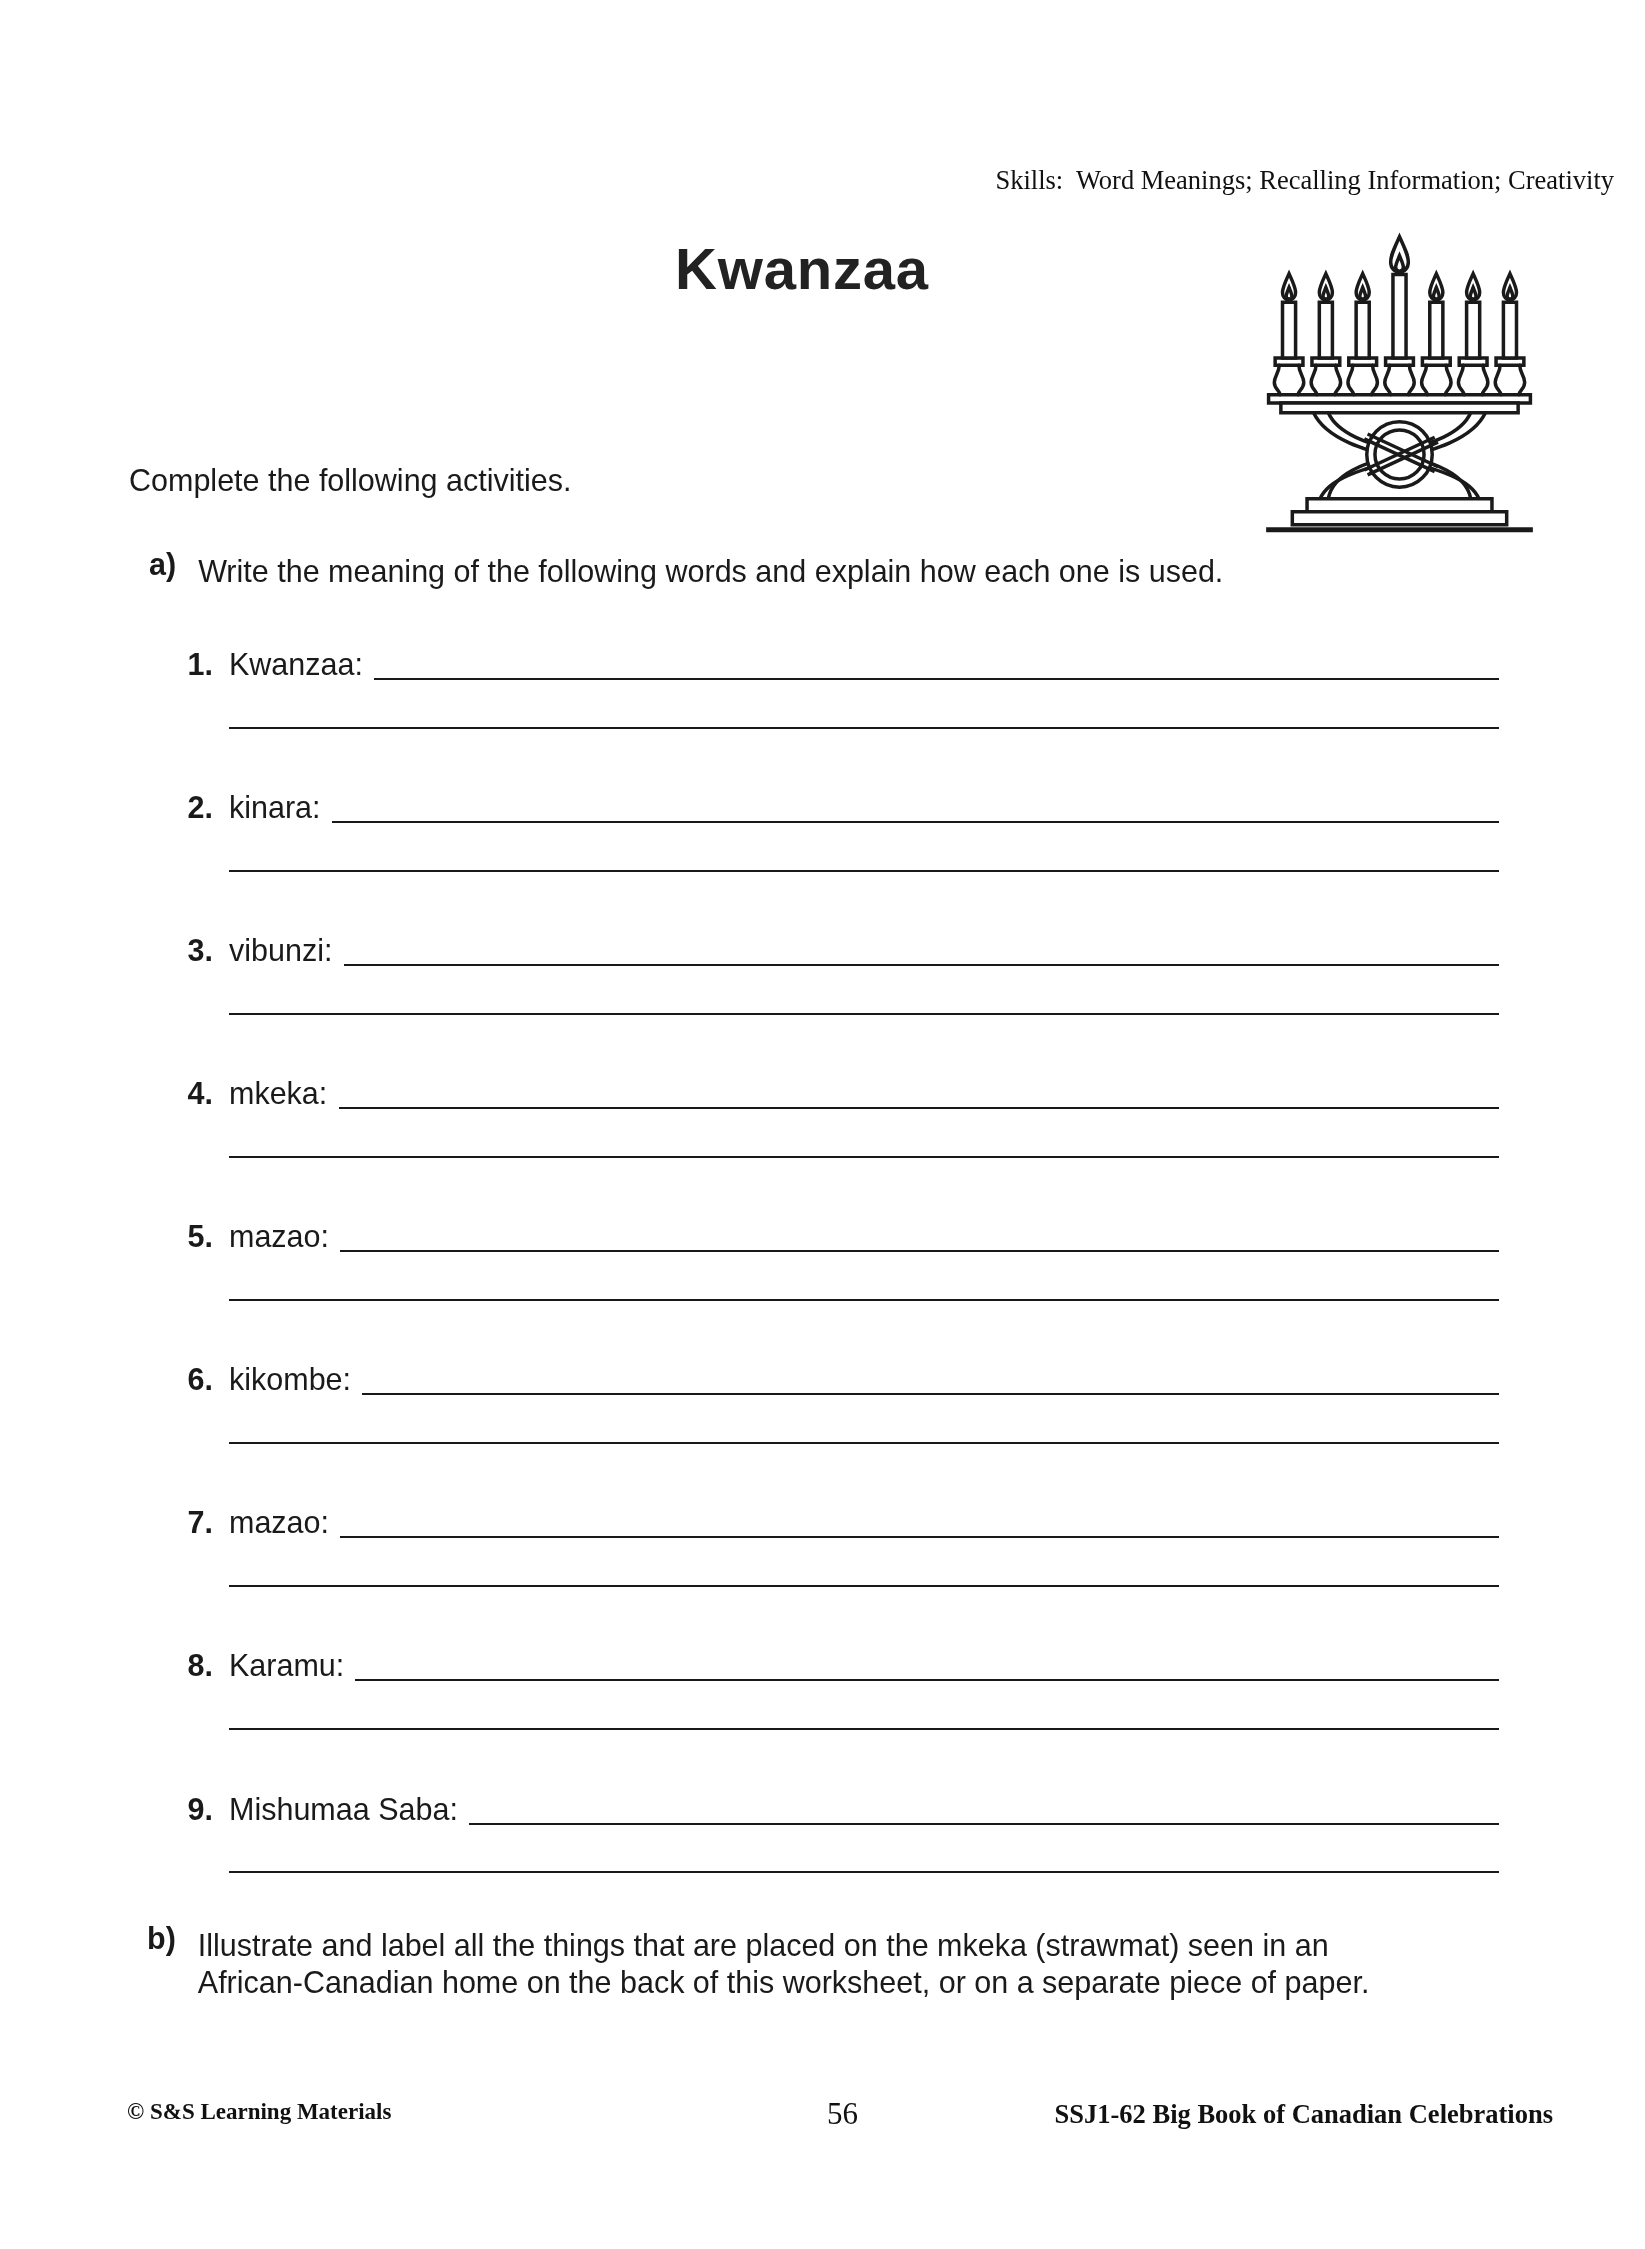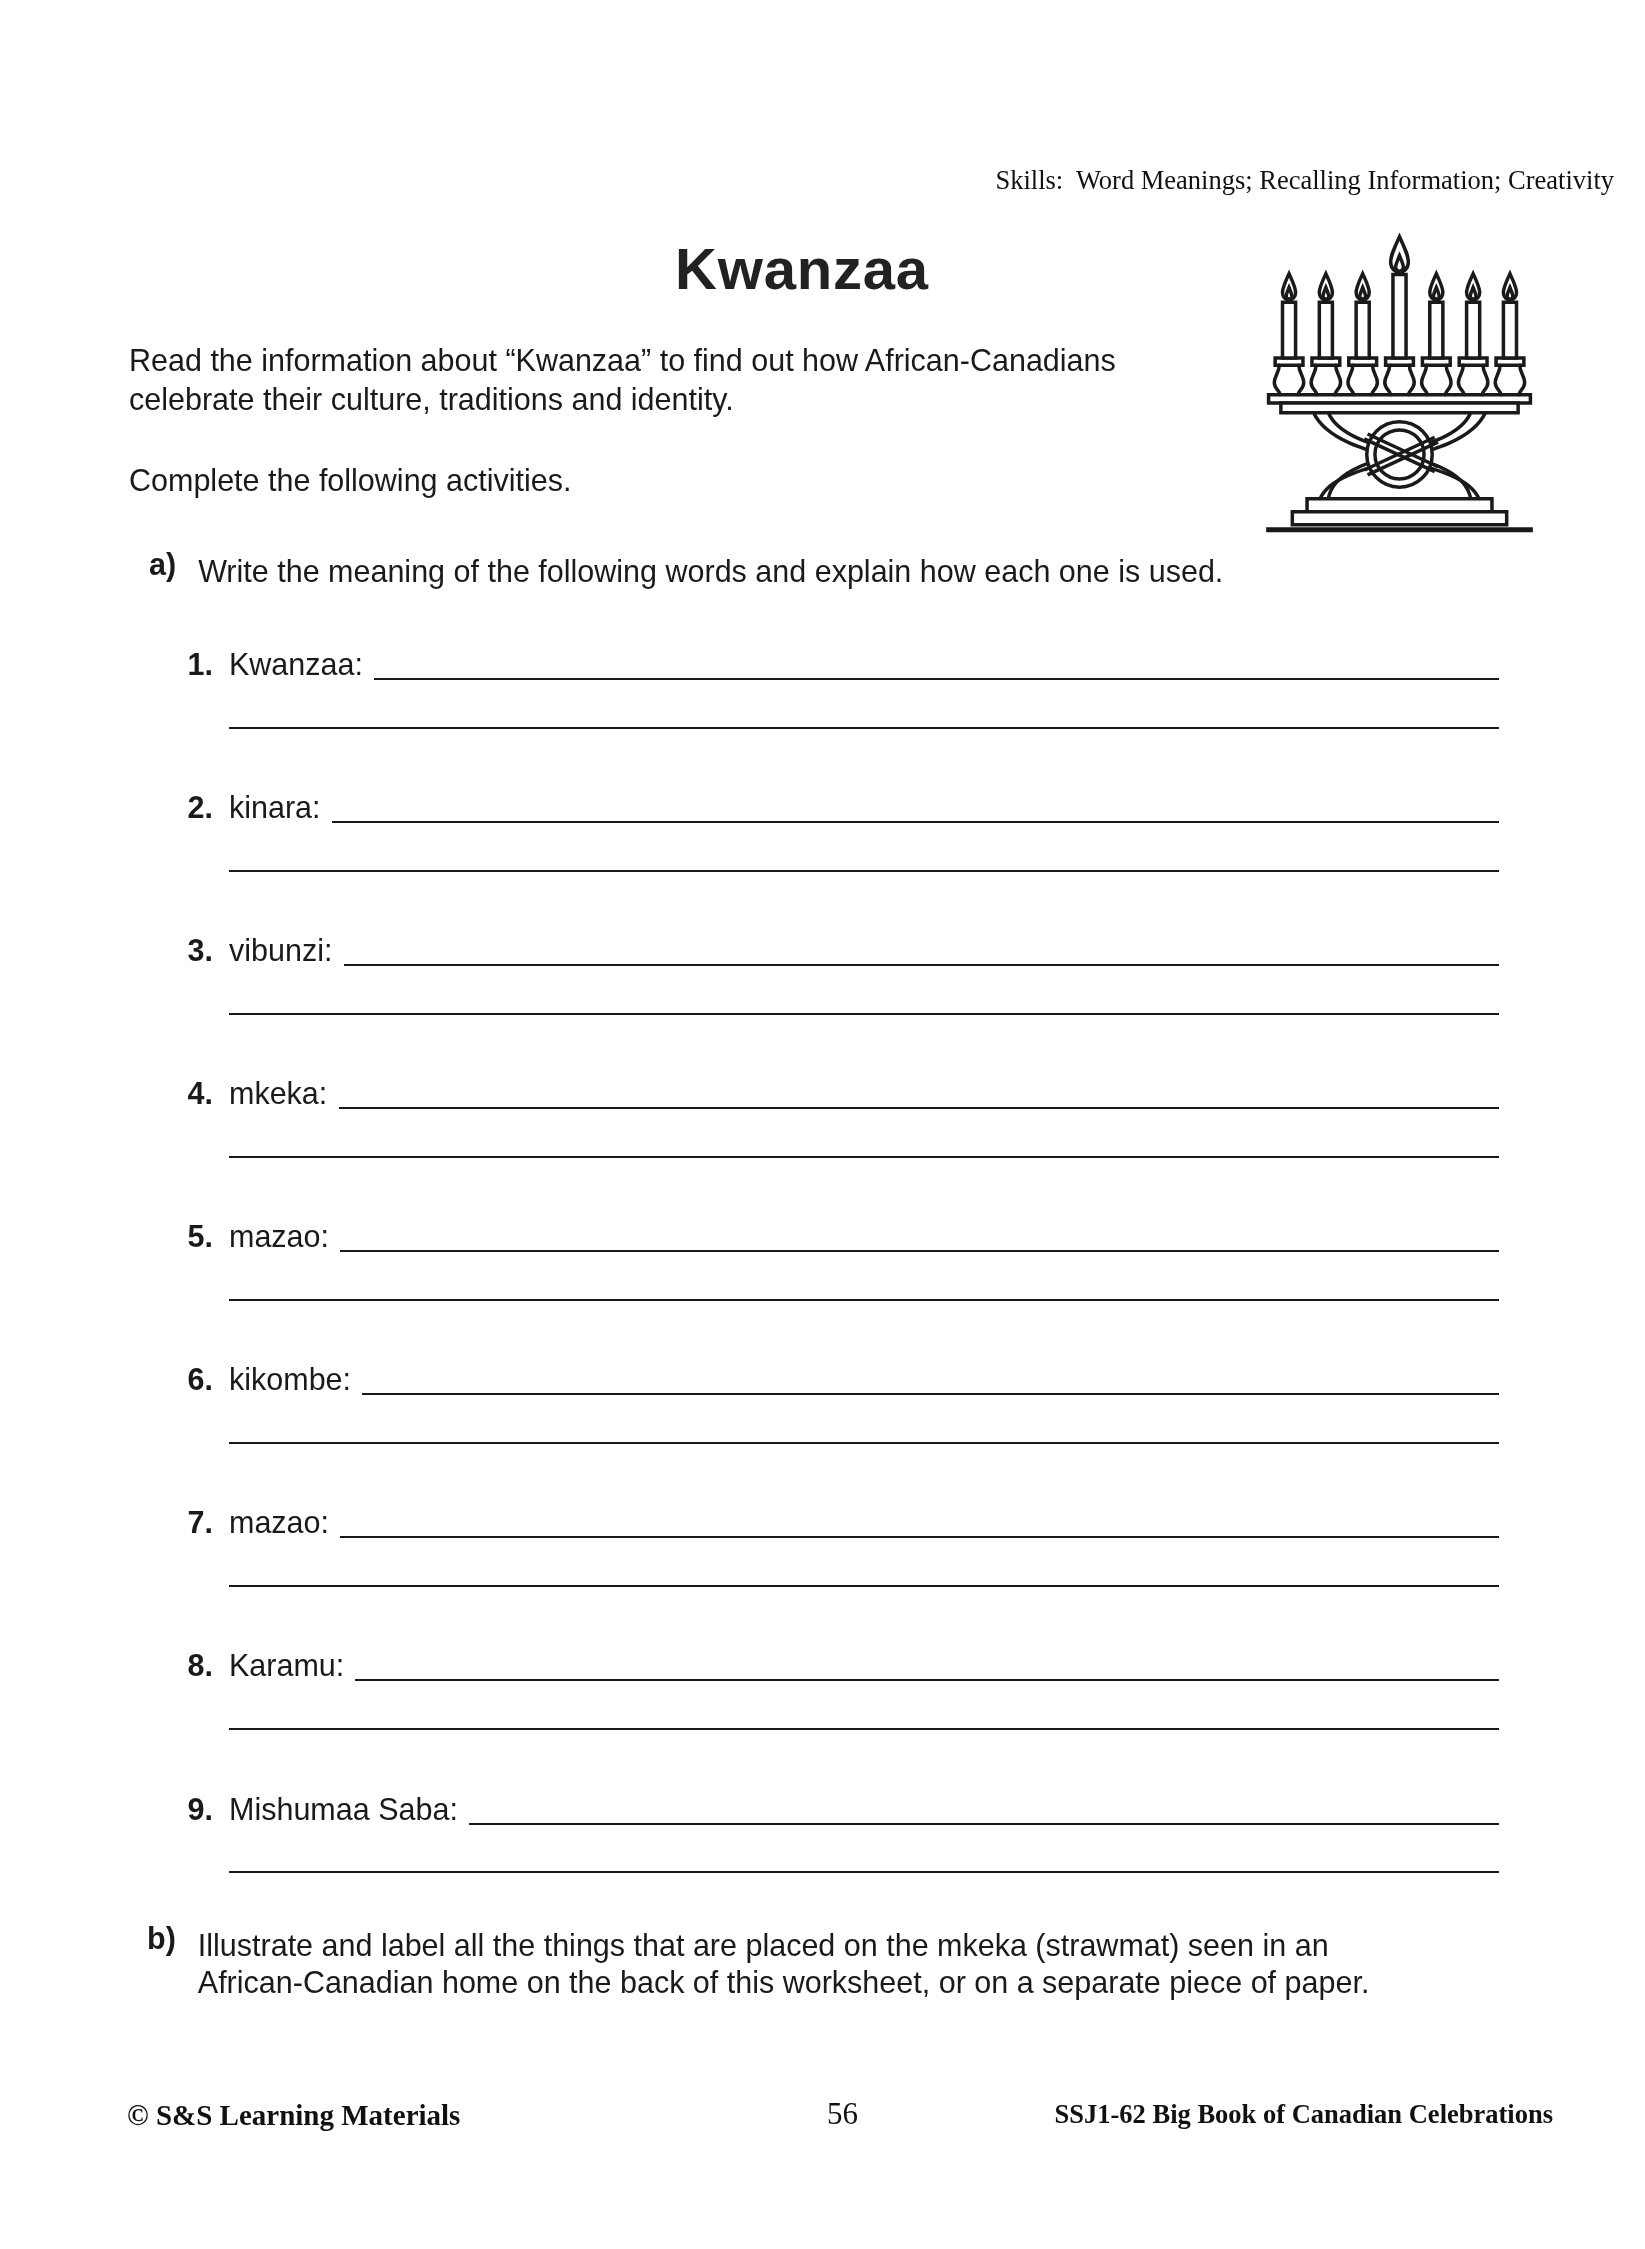--- a/index.html
+++ b/index.html
@@ -52,21 +52,21 @@
   }
   .item-num{flex:0 0 70px;text-align:right;font-weight:700;}
   .item-word{margin-left:16px;flex:0 0 auto;}
   .fill-line{flex:1 1 auto;margin-left:11.2px;border-bottom:2.4px solid #191919;height:27px;}
   .item-row2{
     position:absolute;left:229px;width:1270px;height:27px;
     border-bottom:2.4px solid #191919;
   }
   .footer-left{
     position:absolute;left:127px;top:2099px;
-    font-family:"Liberation Serif",serif;font-weight:700;font-size:29px;color:#111;
+    font-family:"Liberation Serif",serif;font-weight:700;font-size:23px;color:#111;
   }
   .footer-page{
     position:absolute;left:778px;top:2096px;width:80px;text-align:right;
     font-family:"Liberation Serif",serif;font-size:31px;color:#111;
   }
   .footer-right{
     position:absolute;right:137px;top:2099px;
     font-family:"Liberation Serif",serif;font-weight:700;font-size:26.5px;color:#111;
   }
   .kinara svg *{vector-effect:non-scaling-stroke;}
@@ -135,22 +135,20 @@
           <path d="M0,-14 C-2.5,-8 -3.5,-6 -3.5,-3.5 C-3.5,-1 -2,0 0,0 C2,0 3.5,-1 3.5,-3.5 C3.5,-6 2.5,-8 0,-14 Z" transform="translate(265,88) scale(1)"></path>
           <rect x="293" y="160" width="34" height="9" fill="#ffffff"></rect>
           <path d="M298,169 C298,178 292,182 292,190 C292,198 299,200 299,205 M322,169 C322,178 328,182 328,190 C328,198 321,200 321,205"></path>
           <rect x="302" y="92" width="16" height="68" fill="#ffffff"></rect>
           <path d="M0,-32 C-5,-21 -8,-15 -8,-9 C-8,-3.5 -4.5,0 0,0 C4.5,0 8,-3.5 8,-9 C8,-15 5,-21 0,-32 Z" transform="translate(310,89) scale(1)"></path>
           <path d="M0,-14 C-2.5,-8 -3.5,-6 -3.5,-3.5 C-3.5,-1 -2,0 0,0 C2,0 3.5,-1 3.5,-3.5 C3.5,-6 2.5,-8 0,-14 Z" transform="translate(310,88) scale(1)"></path>
         </g>
     </svg>
   </div>
 
-  <div class="intro">Read the information about “Kwanzaa” to find out how African-Canadians
-celebrate their culture, traditions and identity.</div>
 
   <div class="complete">Complete the following activities.</div>
 
   <div class="section-row section-a">
     <span class="sec-label">a)</span>
     <span class="sec-text">Write the meaning of the following words and explain how each one is used.</span>
   </div>
 
   <div id="items">
       <div class="item-row1" style="top: 649px;">

